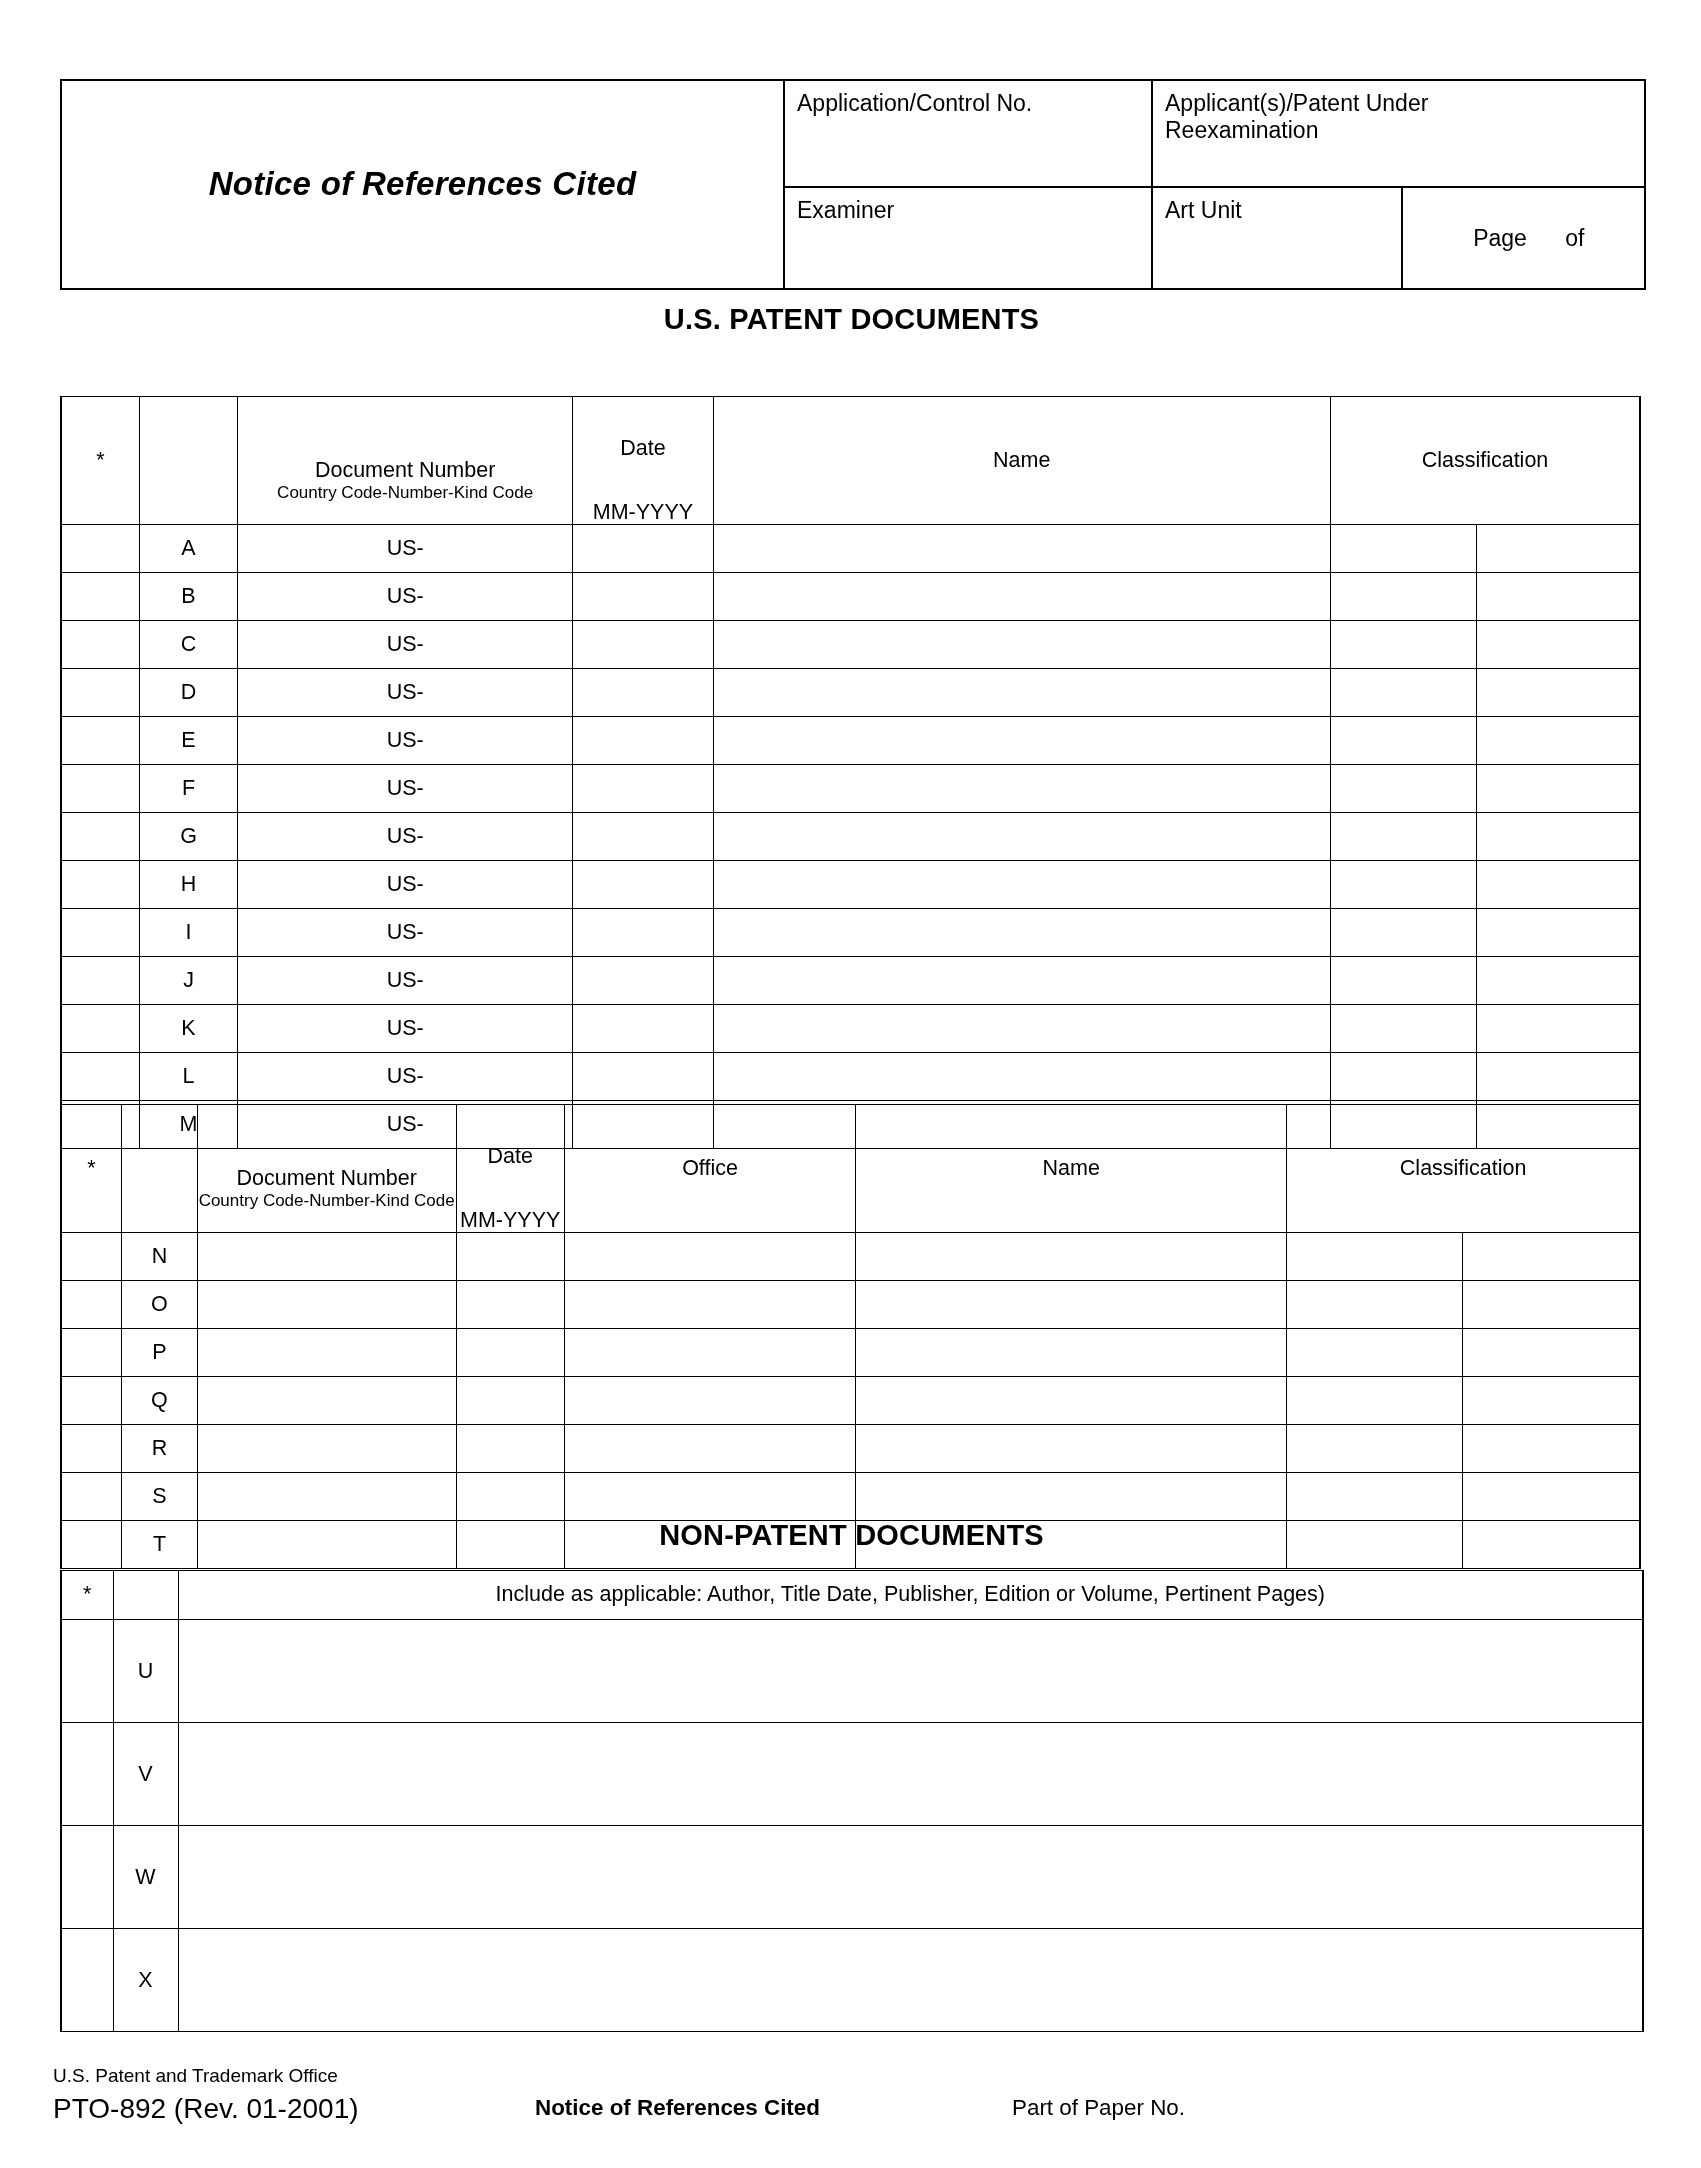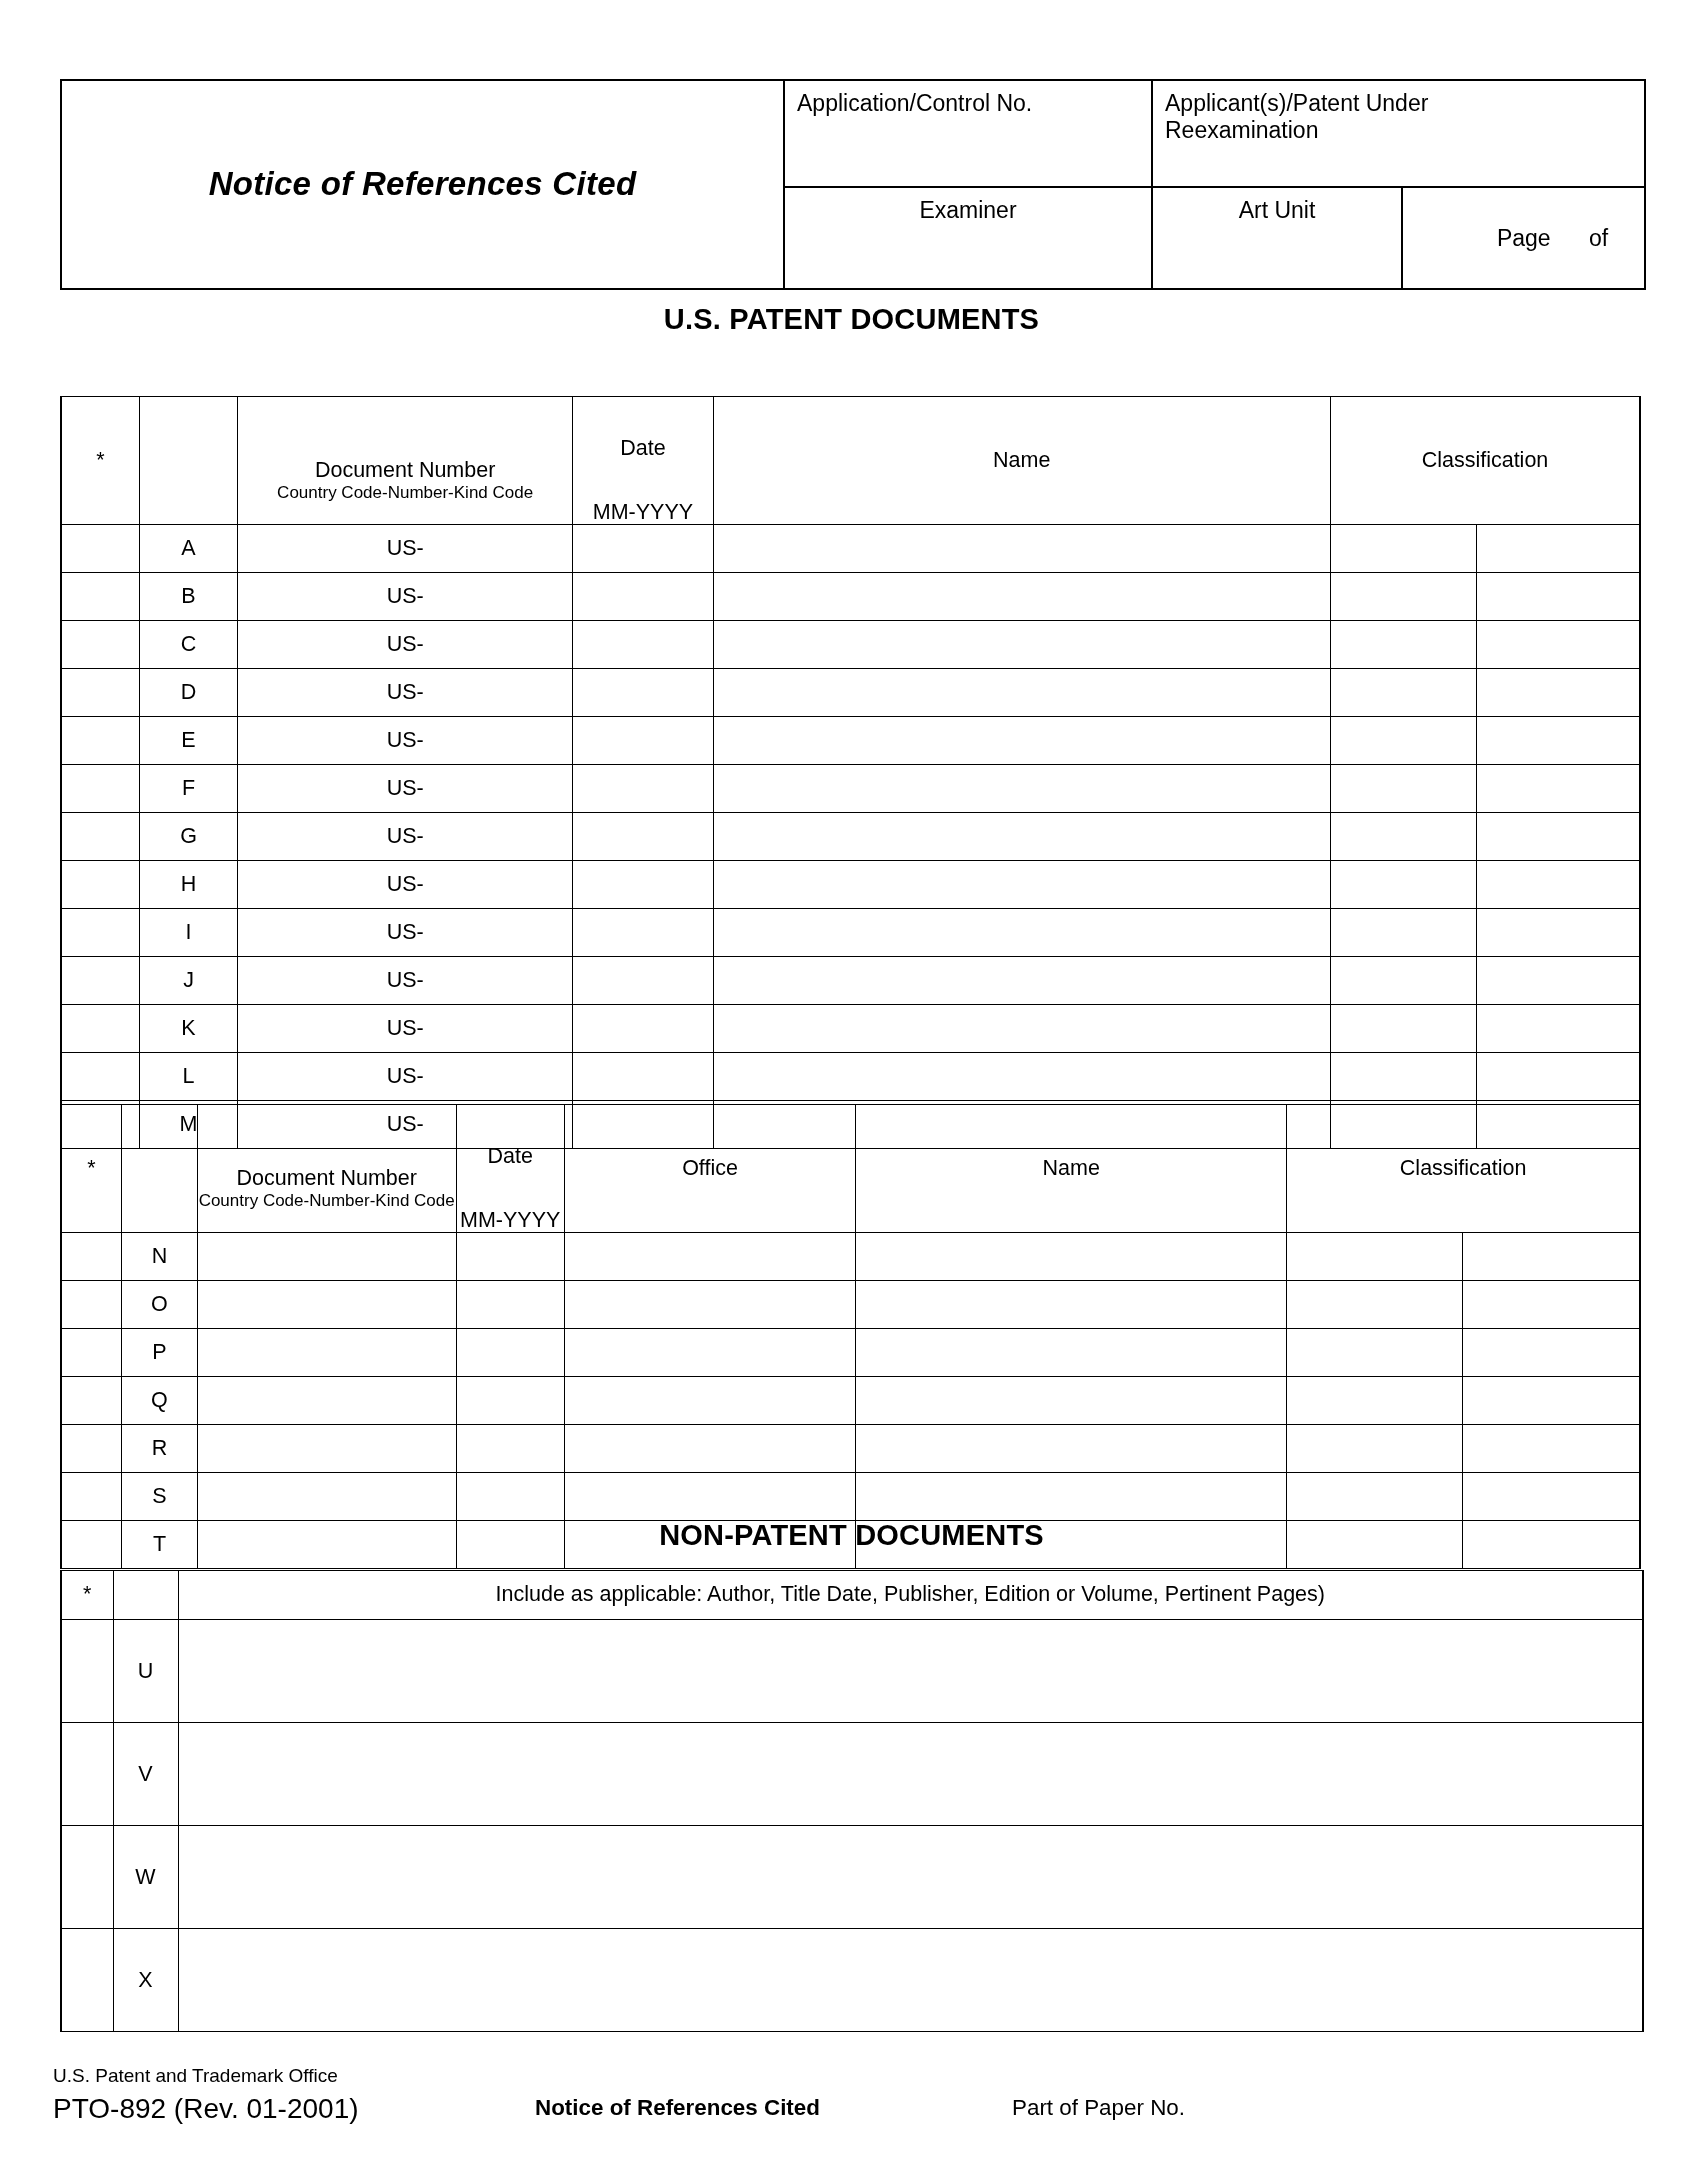--- a/index.html
+++ b/index.html
@@ -43,21 +43,21 @@
     vertical-align: middle !important;
     padding: 0 !important;
   }
   .title-text {
     font-style: italic;
     font-weight: bold;
     font-size: 33px;
     letter-spacing: 0.3px;
   }
   .cell-h-app { height: 88px; }
-  .cell-h-exam { height: 83px; text-align: center; }
+  .cell-h-exam { height: 83px; }
   .page-of-cell {
     vertical-align: middle !important;
     padding-left: 19px !important;
     white-space: pre;
   }
 
   
   .section-caption {
     position: absolute;
     width: 1583px;

